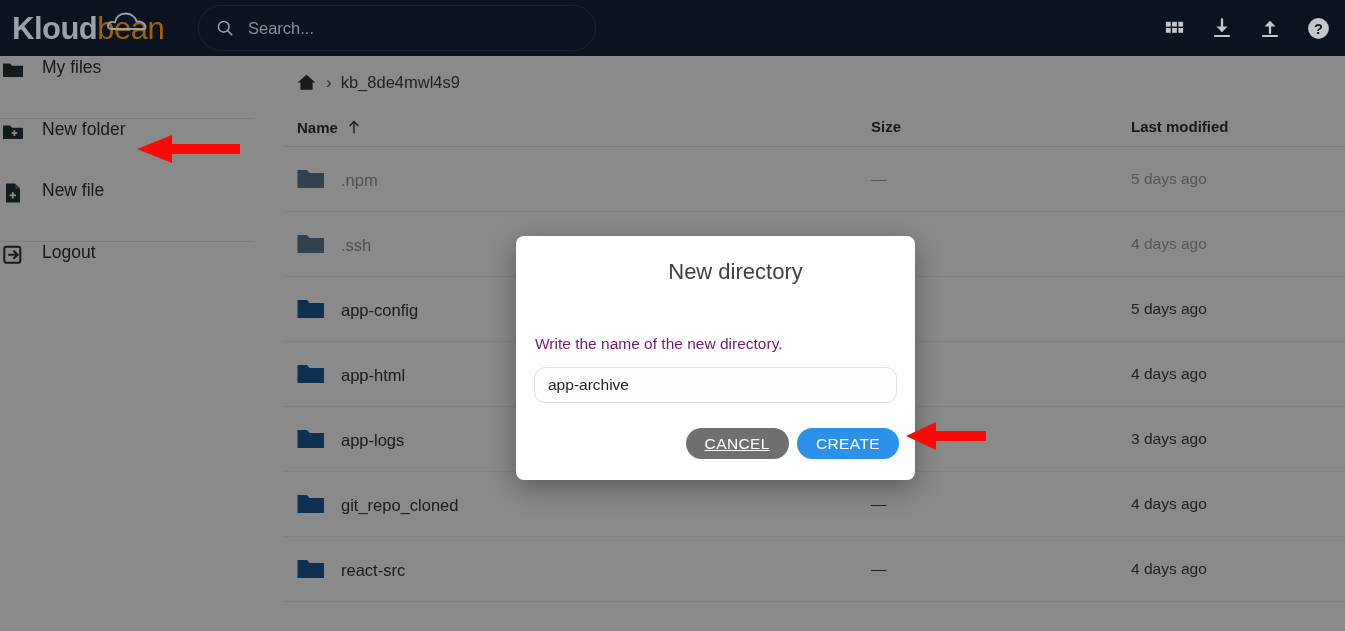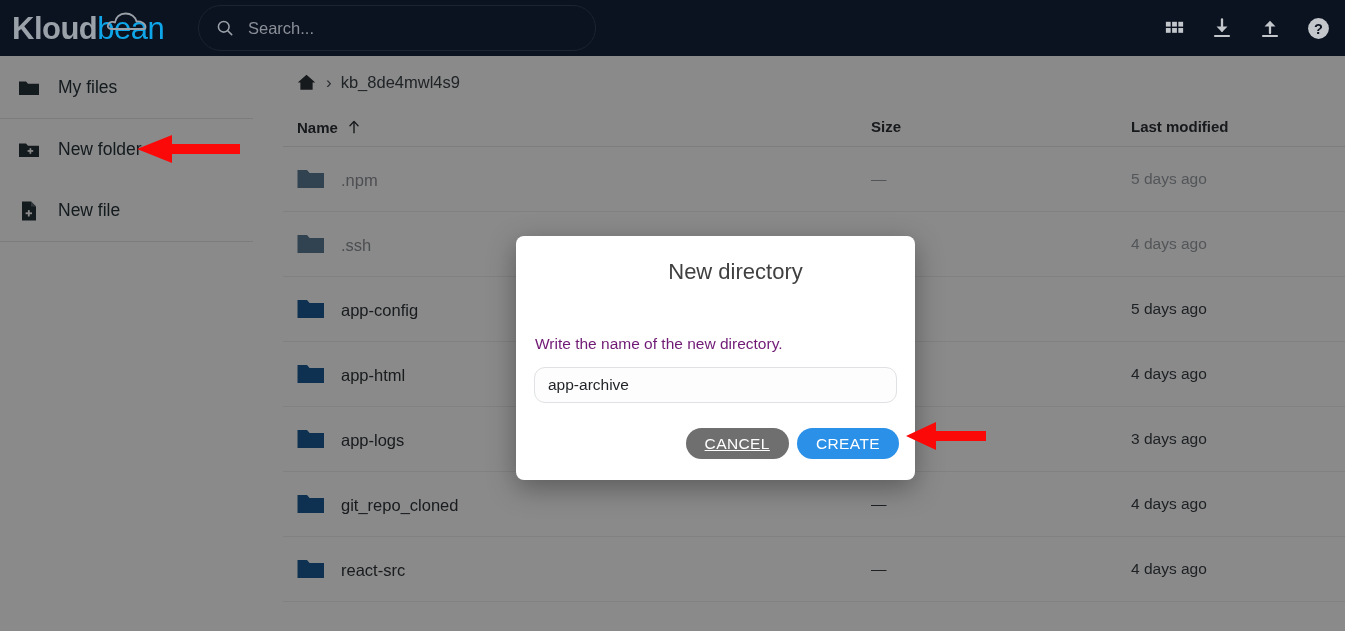--- a/index.html
+++ b/index.html
@@ -39,21 +39,21 @@
     align-items: center;
   }
   .logo-text {
     font-size: 31px;
     letter-spacing: -0.5px;
     line-height: 1;
     color: #9aa1a8;
     white-space: nowrap;
   }
   .logo-text .b1 { font-weight: bold; color: #9aa1a8; margin-top: 48px; }
-  .logo-text .b2 { font-weight: normal; color: #0ea5e9; }
+  .logo-text .b2 { font-weight: normal; color: #a16207; }
   .logo-cloud {
     position: absolute;
     left: 94px;
     top: 2px;
     width: 42px;
     height: 20px;
   }
 
   .searchbar {
     margin-left: 22px;
@@ -106,22 +106,21 @@
     left: 0;
     top: 56px;
     width: 283px;
     height: 575px;
     background: #ffffff;
     box-sizing: border-box;
   }
   .side-item {
     height: 61px;
     display: flex;
-    align-items: center;
-    padding-left: 16px;
+    align-items: flex-start;
     box-sizing: border-box;
   }
   .side-item .ic {
     width: 26px;
     height: 26px;
     display: flex;
     align-items: center;
     justify-content: center;
     flex: none;
   }
@@ -368,20 +367,30 @@
           <path d="M5 2.5 h9 l5 5 v14 h-14 Z" fill="#263238"></path>
           <path d="M14 2.5 v5 h5 Z" fill="#5a6569"></path>
           <rect x="8.6" y="13.4" width="6.4" height="1.8" fill="#ffffff"></rect>
           <rect x="10.9" y="11.1" width="1.8" height="6.4" fill="#ffffff"></rect>
         </svg>
       </span>
       <span class="lb">New file</span>
     </div>
     <div class="side-div"></div>
 
+    <div class="side-item">
+      <span class="ic">
+        <svg viewBox="0 0 24 24" width="24" height="24">
+          <rect x="3.3" y="3.8" width="16" height="16" rx="2" fill="none" stroke="#263238" stroke-width="2"></rect>
+          <line x1="8" y1="11.8" x2="16" y2="11.8" stroke="#263238" stroke-width="2" stroke-linecap="round"></line>
+          <path d="M13 8.3 L16.6 11.8 L13 15.3" fill="none" stroke="#263238" stroke-width="2" stroke-linecap="round" stroke-linejoin="round"></path>
+        </svg>
+      </span>
+      <span class="lb">Logout</span>
+    </div>
   </div>
 
   <div class="main">
 
     <div class="breadcrumb">
       <span class="bc-home">
         <svg viewBox="0 0 24 24" width="21" height="21">
           <path d="M12 3.2 L22 12 h-3 v8.2 h-14 V12 H2 Z" fill="#2b3034"></path>
         </svg>
       </span>

